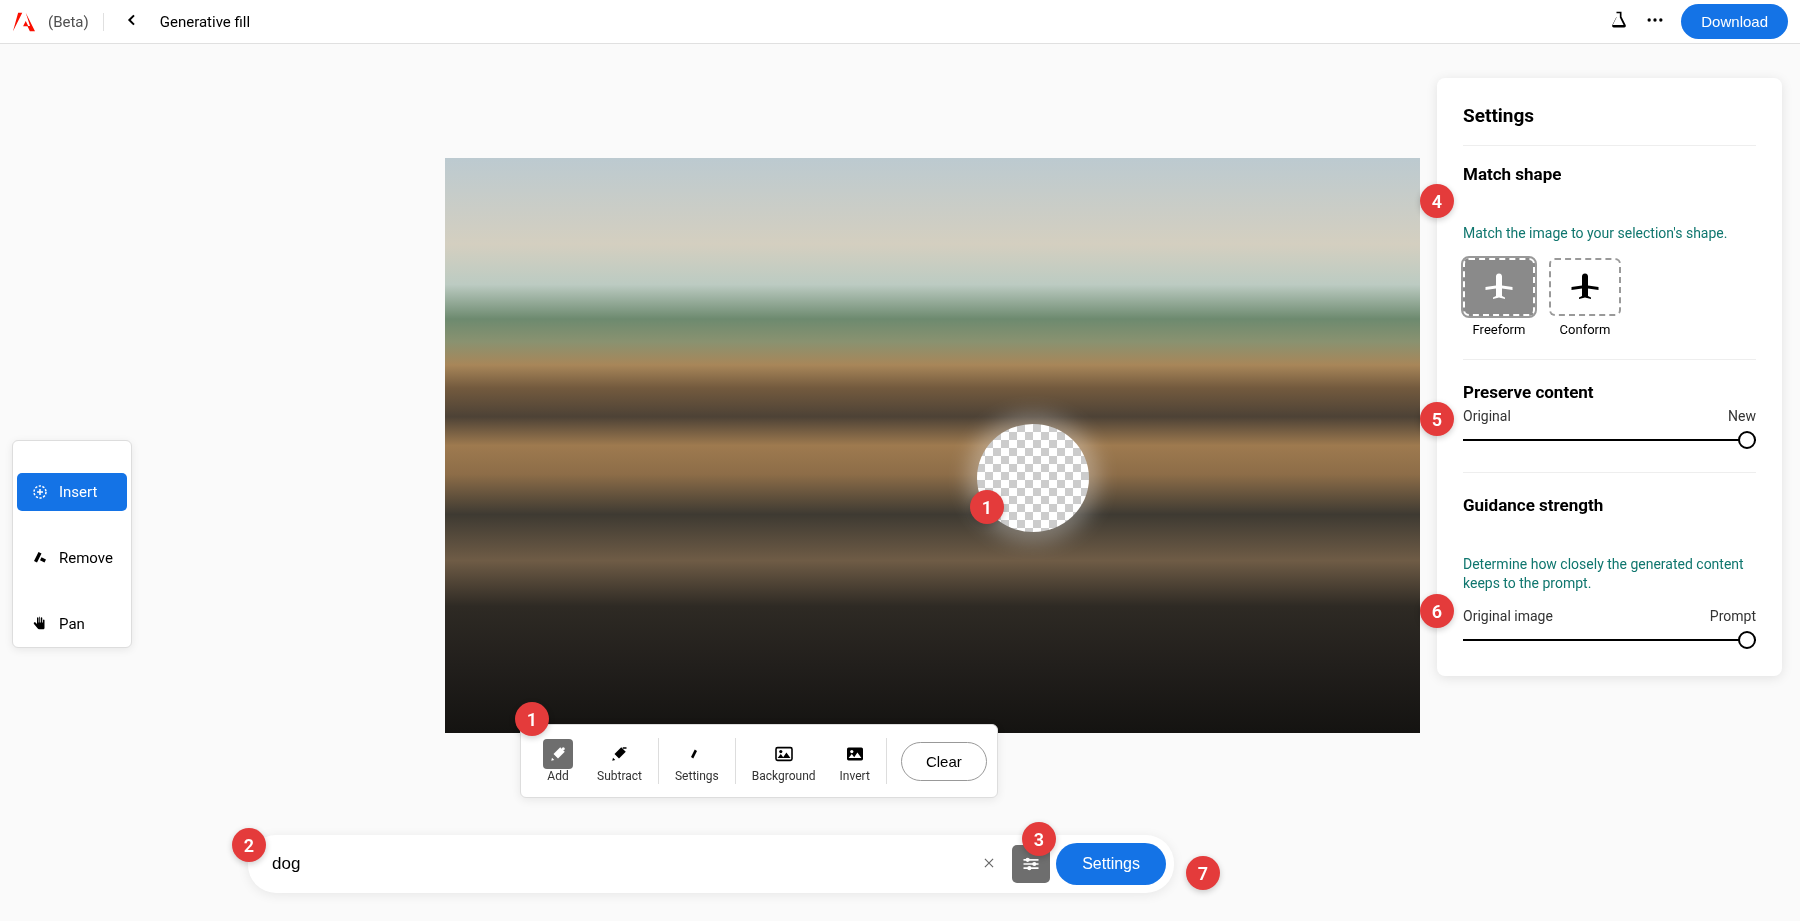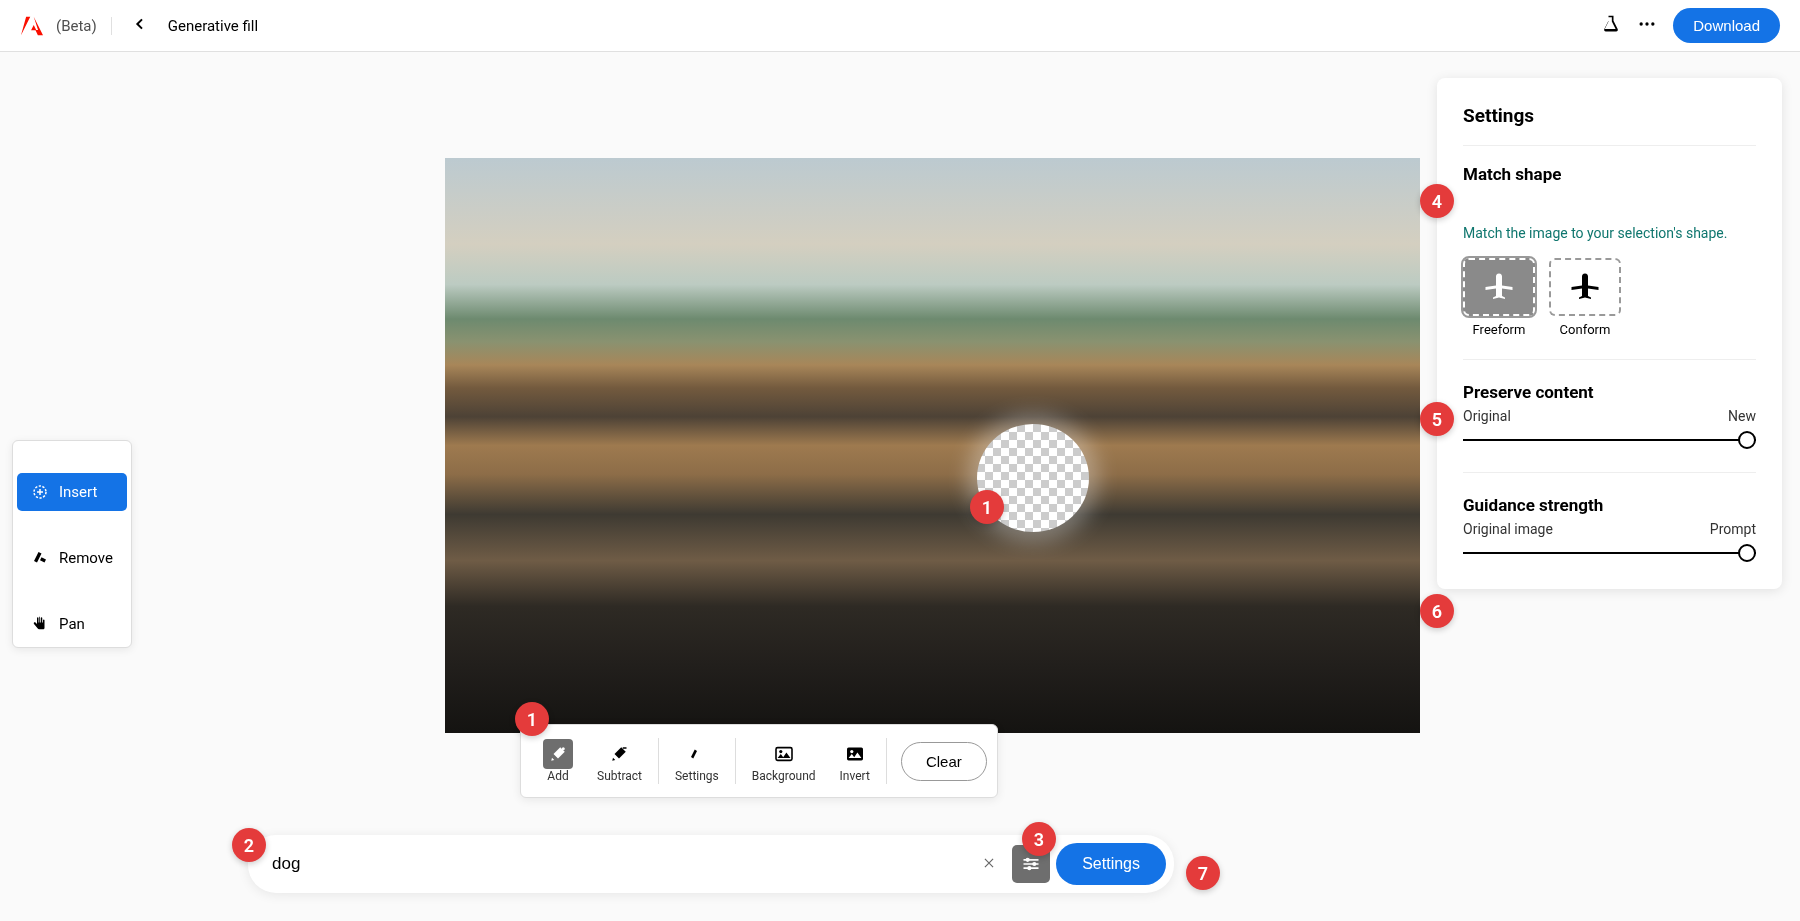--- a/index.html
+++ b/index.html
@@ -7,26 +7,26 @@
       font-family: -apple-system, BlinkMacSystemFont, "Segoe UI", Roboto, sans-serif;
       background: #fafafa;
       width: 1800px;
       height: 921px;
       overflow: hidden;
       position: relative;
     }
     
     
     .header {
-      height: 52px;
+      height: 44px;
       background: #fff;
       border-bottom: 1px solid #e0e0e0;
       display: flex;
       align-items: center;
-      padding: 0 20px;
+      padding: 0 12px;
       justify-content: space-between;
     }
     .header-left {
       display: flex;
       align-items: center;
       gap: 12px;
     }
     .logo {
       width: 24px;
       height: 24px;
@@ -512,20 +512,21 @@
       <span>New</span>
     </div>
     <div class="slider">
       <div class="slider-track"></div>
       <div class="slider-thumb" style="right:0"></div>
     </div>
   </div>
 
   <div class="sp-section">
     <div class="sp-heading">Guidance strength</div>
+    <div class="sp-desc">Determine how closely the generated content keeps to the prompt.</div>
     <div class="slider-labels">
       <span>Original image</span>
       <span>Prompt</span>
     </div>
     <div class="slider">
       <div class="slider-track"></div>
       <div class="slider-thumb" style="right:0"></div>
     </div>
   </div>
 </div>

